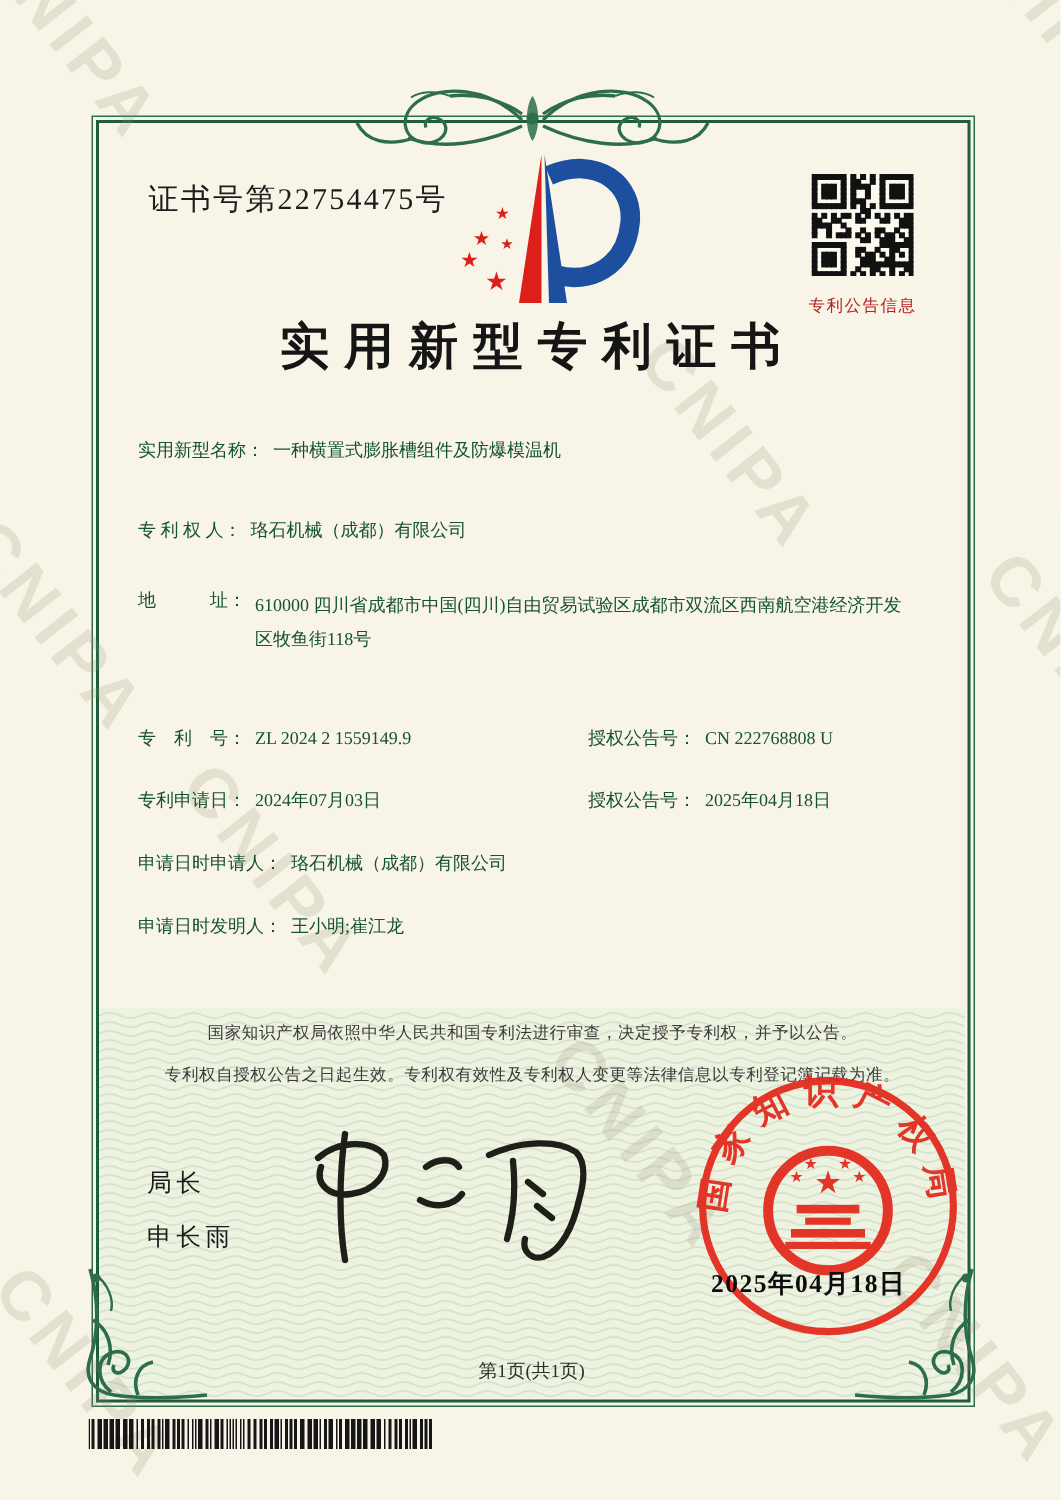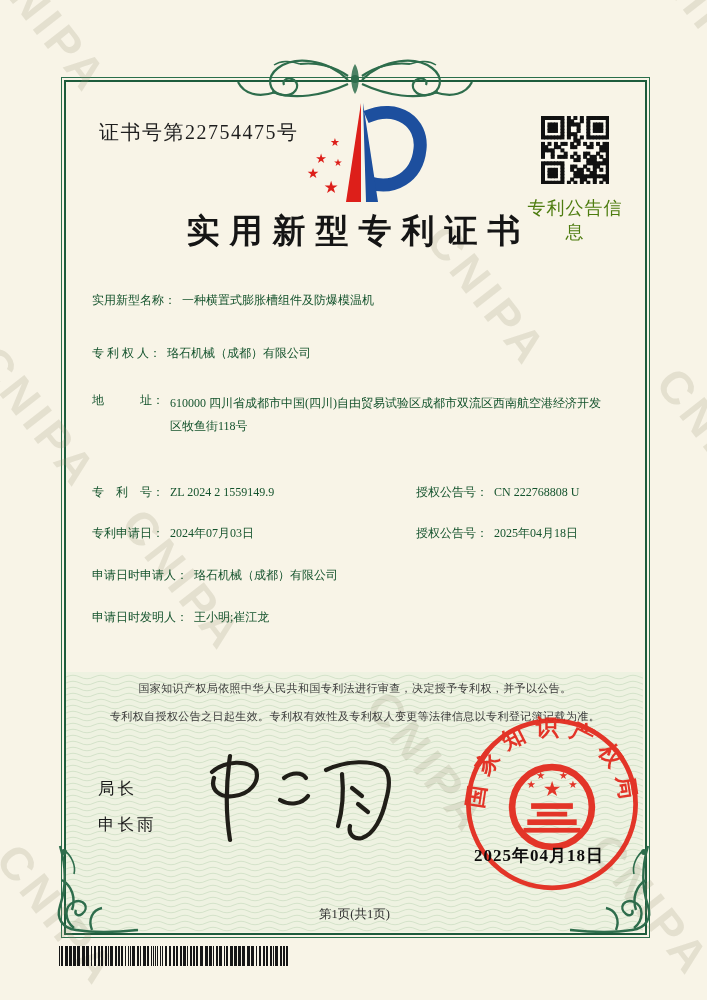--- a/index.html
+++ b/index.html
@@ -15,30 +15,30 @@
   
   .band{position:absolute;left:66px;top:672px;width:577px;height:260px;background:#eef2e1;z-index:1;}
   
   .frame{position:absolute;left:61px;top:77px;width:587px;height:859px;border:1px solid #2a6e4b;z-index:1;}
   .frame-inner{position:absolute;inset:2px;border:2px solid #1d5c3c;}
   .orn{position:absolute;z-index:3;}
   
   .cert-no{position:absolute;left:99px;top:119px;font-size:20px;letter-spacing:1.5px;color:#1d1d1d;z-index:4;}
   .logo{position:absolute;left:292px;top:101px;z-index:4;}
   .qr{position:absolute;left:541px;top:116px;z-index:4;background:#fcf9ef;}
-  .qr-caption{position:absolute;left:523px;top:196px;width:104px;text-align:center;font-size:18px;
-      letter-spacing:1px;color:#4d7c0f;z-index:4;}
+  .qr-caption{position:absolute;left:523px;top:196px;width:104px;text-align:center;font-size:11px;
+      letter-spacing:1px;color:#b91c1c;z-index:4;}
   .title{position:absolute;left:0;top:209px;width:707px;text-align:center;font-size:33px;font-weight:bold;
       letter-spacing:10px;padding-left:10px;box-sizing:border-box;color:#151515;z-index:4;}
   
   .row{position:absolute;left:92px;width:560px;font-size:12px;color:#14532d;z-index:4;}
   .row .val{margin-left:6px;}
   .r1{top:292px}.r2{top:345px}.r3{top:392px}.r4{top:449px}.r5{top:484px}.r6{top:525px}.r7{top:567px}.r8{top:609px}
   .addr-val{display:inline-block;width:436px;vertical-align:top;line-height:23px;margin-left:6px;}
-  .col2{position:absolute;left:300px;top:0;white-space:nowrap;margin-left:24px;}
+  .col2{position:absolute;left:300px;top:0;white-space:nowrap;}
   
   .decl{position:absolute;left:75px;width:560px;text-align:center;font-size:11px;color:#3a3a3a;
         letter-spacing:.4px;z-index:4;}
   .d1{top:681px}.d2{top:709px}
   
   .officer{position:absolute;left:98px;font-family:Liberation Sans, sans-serif;
         font-weight:500;font-size:16.5px;letter-spacing:3px;color:#1b1b1b;z-index:4;}
   .o1{top:778px}.o2{top:814px}
   .sig{position:absolute;left:192px;top:744px;z-index:4;}
   

